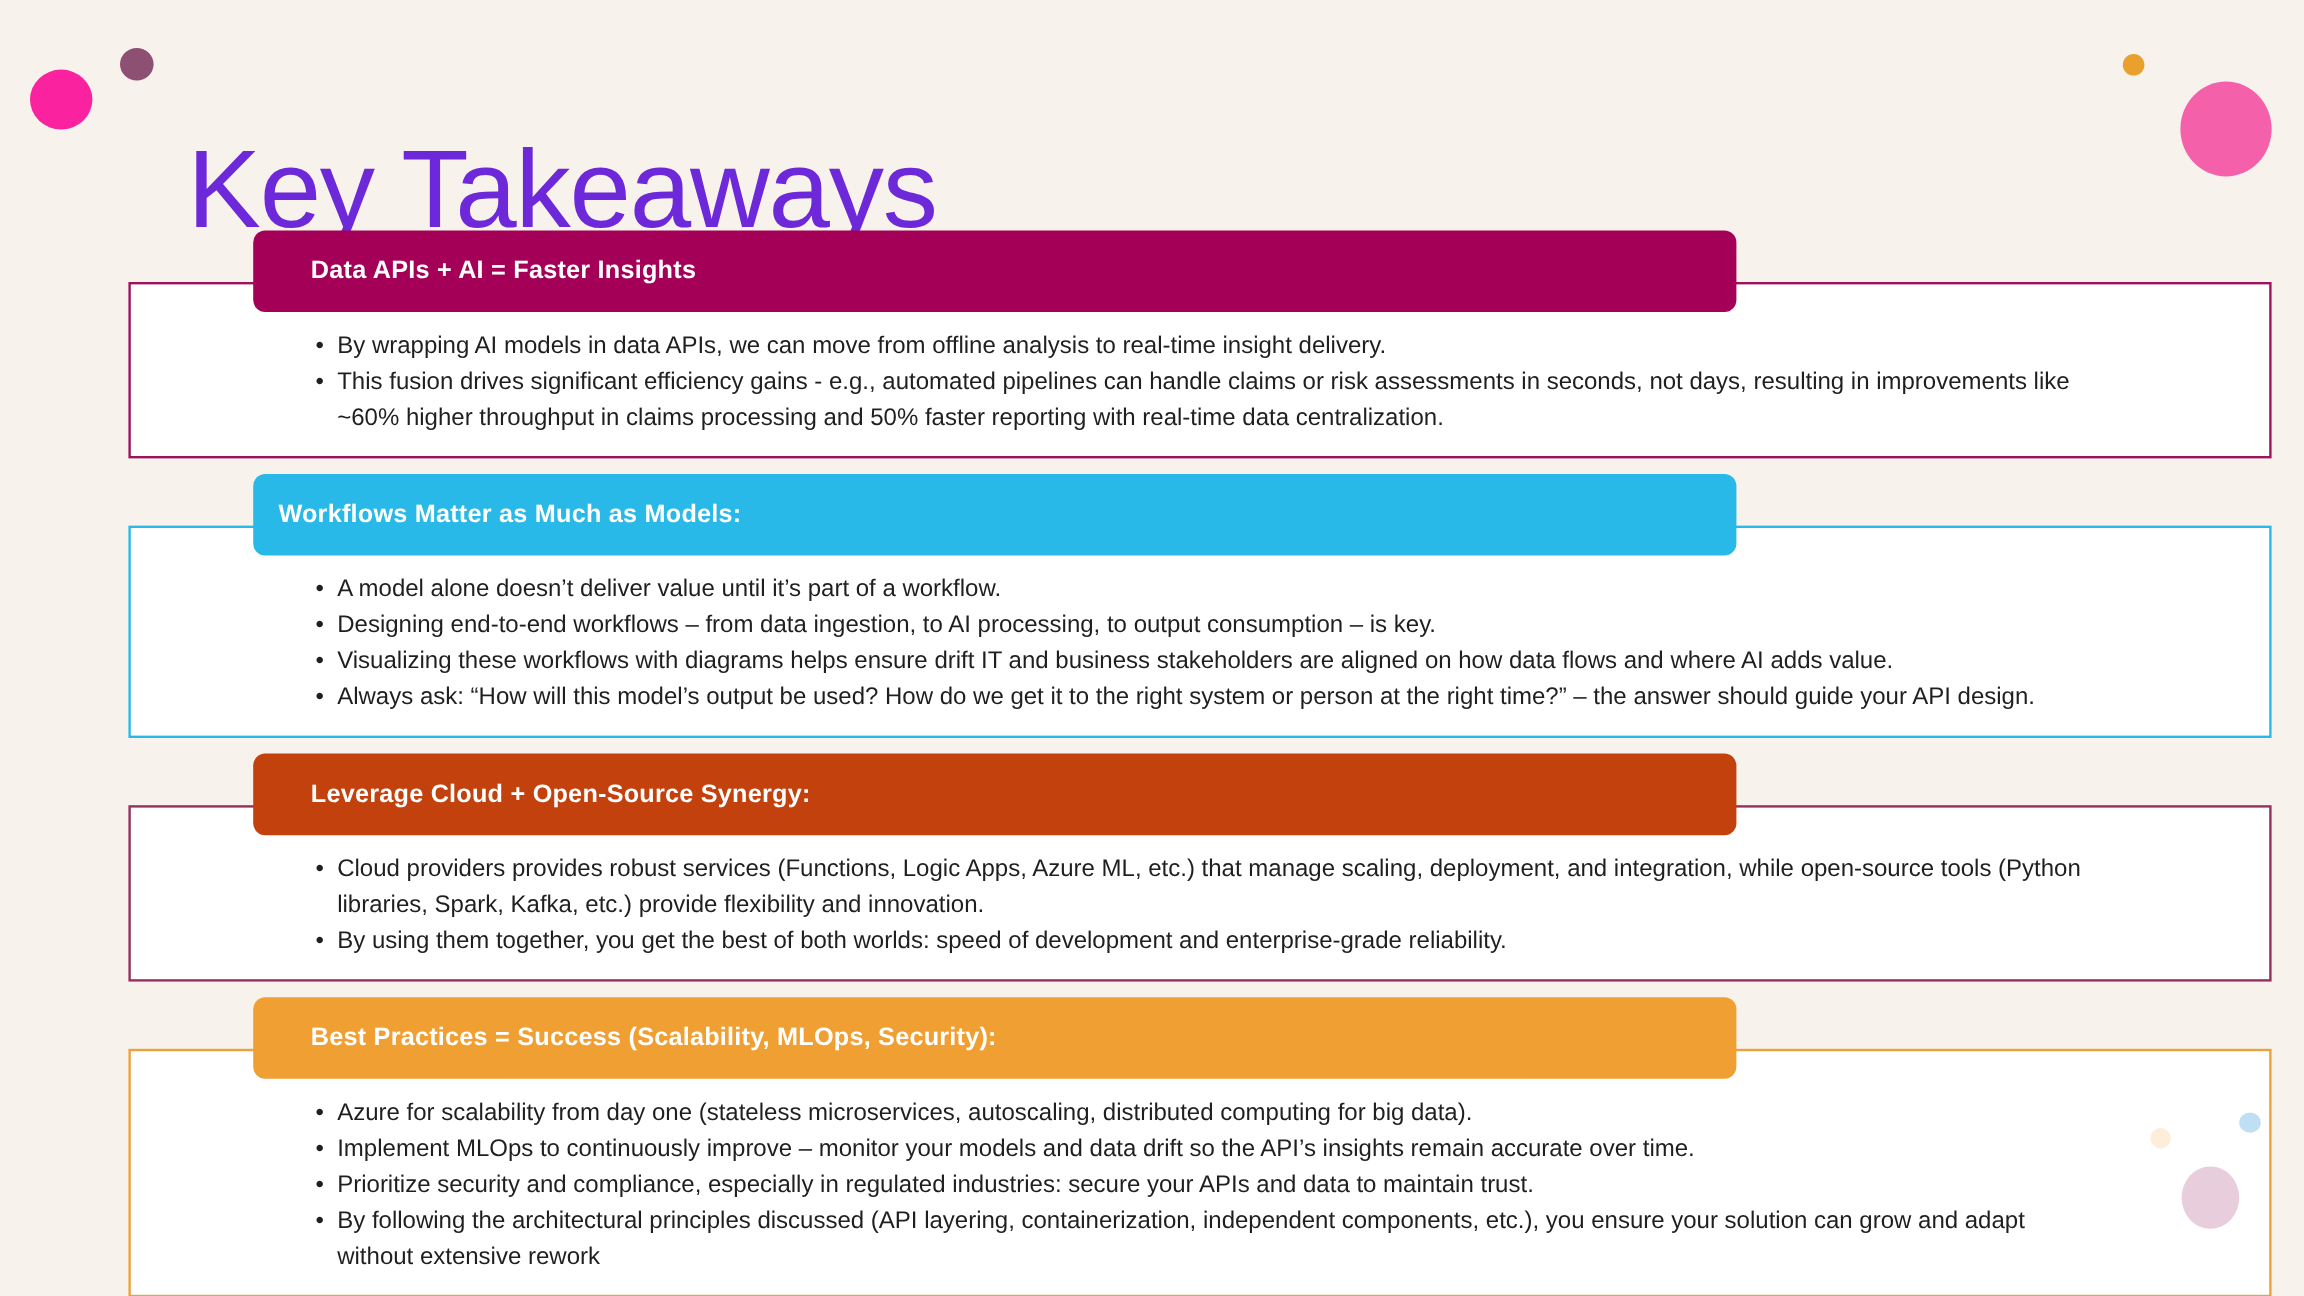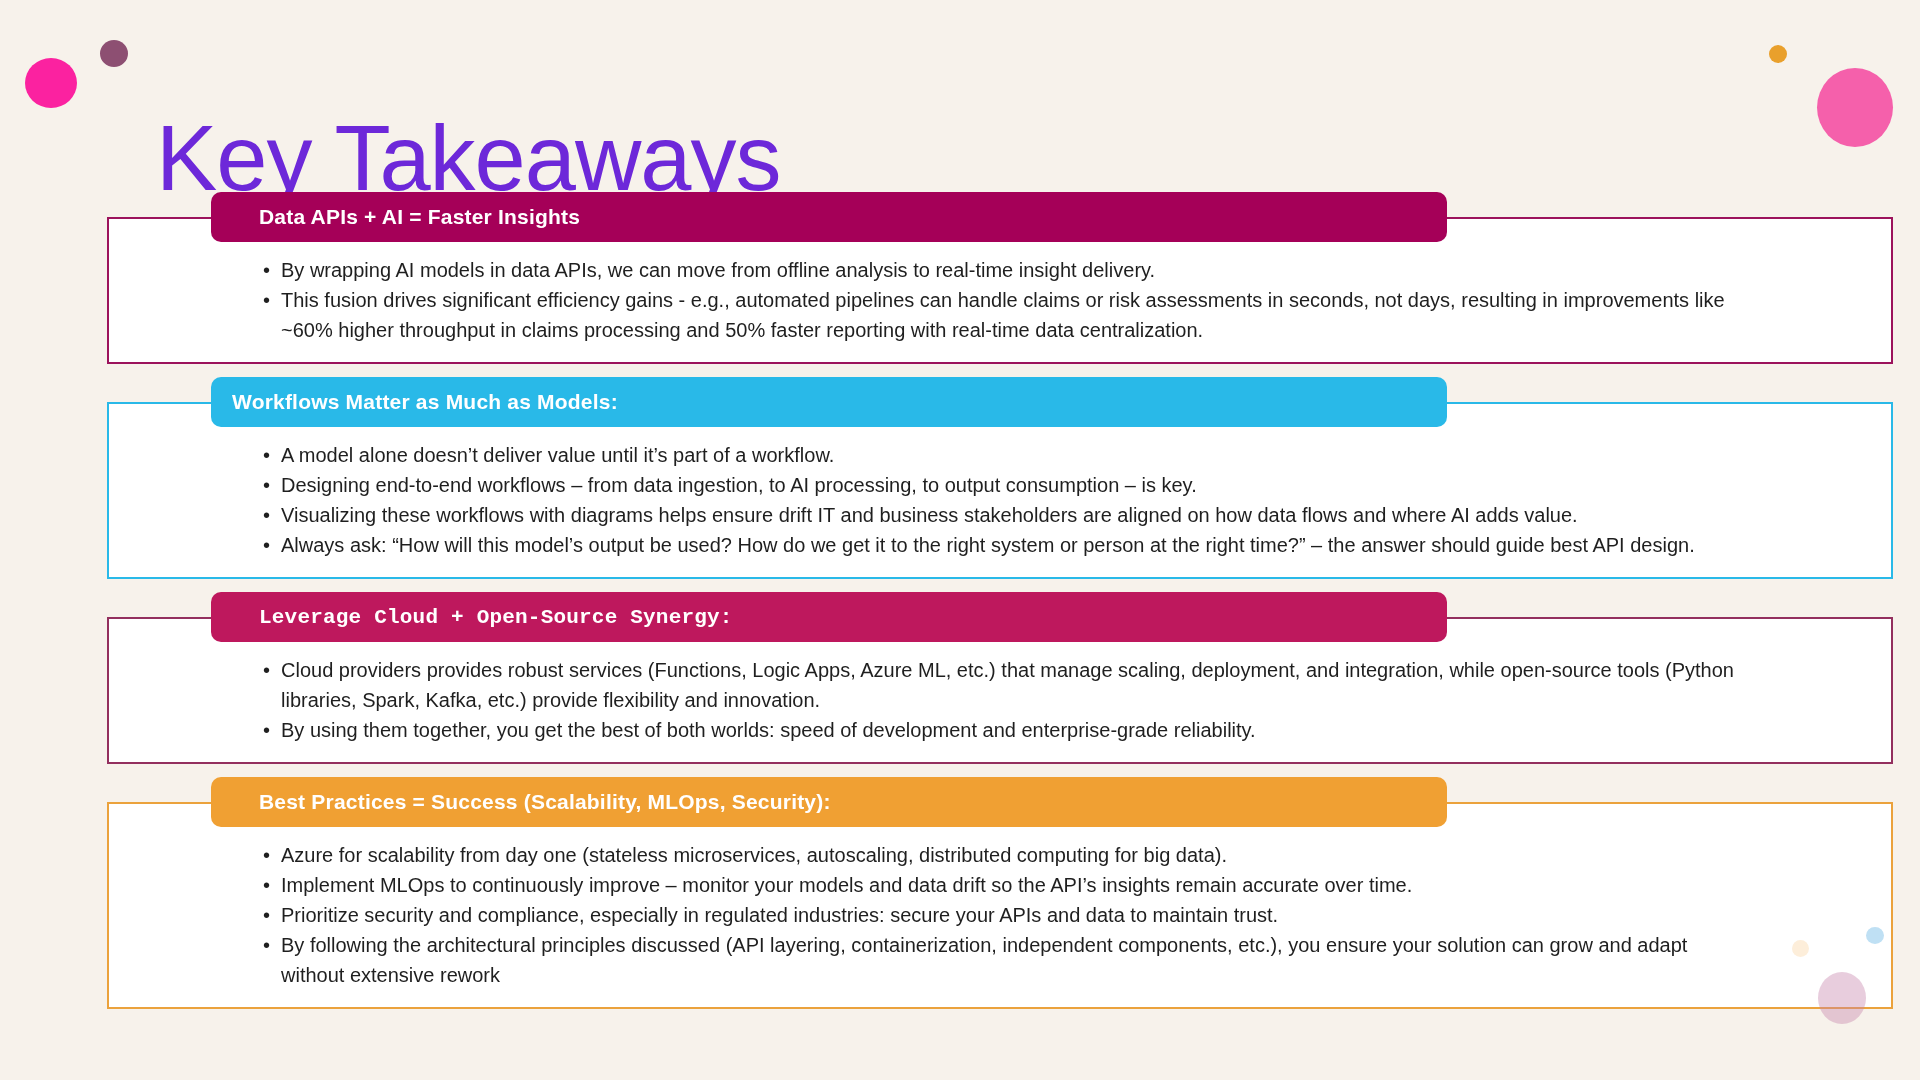--- a/index.html
+++ b/index.html
@@ -27,21 +27,21 @@
     left: 107px;
     top: 192px;
     width: 1786px;
   }
   .kt-section { position: relative; margin-bottom: 13px; }
   .kt-header {
     position: relative;
     z-index: 2;
     margin-left: 104px;
     width: 1236px;
-    height: 50px;
+    height: 68px;
     border-radius: 10px;
     display: flex;
     align-items: center;
     padding-left: 48px;
     box-sizing: border-box;
   }
   .kt-header-text {
     color: #ffffff;
     font-size: 21px;
     font-weight: 700;
@@ -87,26 +87,26 @@
       </section>
       <section class="kt-section">
         <div class="kt-header" style="background: rgb(41, 185, 232); padding-left: 21px;">
           <span class="kt-header-text">Workflows Matter as Much as Models:</span>
         </div>
         <div class="kt-box" style="border-color: rgb(41, 185, 232);">
           <ul class="kt-list">
             <li><span>A model alone doesn’t deliver value until it’s part of a workflow.</span></li>
             <li><span>Designing end-to-end workflows – from data ingestion, to AI processing, to output consumption – is key.</span></li>
             <li><span>Visualizing these workflows with diagrams helps ensure drift IT and business stakeholders are aligned on how data flows and where AI adds value.</span></li>
-            <li><span>Always ask: </span><span class="seg-italic">“How will this model’s output be used? How do we get it to the right system or person at the right time?”</span><span> – the answer should guide best API design.</span></li>
+            <li><span>Always ask: </span><span class="seg-italic">“How will this model’s output be used? How do we get it to the right system or person at the right time?”</span><span> – the answer should guide your API design.</span></li>
           </ul>
         </div>
       </section>
       <section class="kt-section">
-        <div class="kt-header" style="background: #be185d; font-family: Liberation Mono, monospace;">
+        <div class="kt-header" style="background: #c2410c;">
           <span class="kt-header-text">Leverage Cloud + Open-Source Synergy:</span>
         </div>
         <div class="kt-box" style="border-color: rgb(147, 48, 94);">
           <ul class="kt-list">
             <li><span>Cloud providers provides robust services (Functions, Logic Apps, Azure ML, etc.) that manage scaling, deployment, and integration, while open-source tools (Python libraries, Spark, Kafka, etc.) provide flexibility and innovation.</span></li>
             <li><span>By using them together, you get the best of both worlds: speed of development and enterprise-grade reliability.</span></li>
           </ul>
         </div>
       </section>
       <section class="kt-section">

